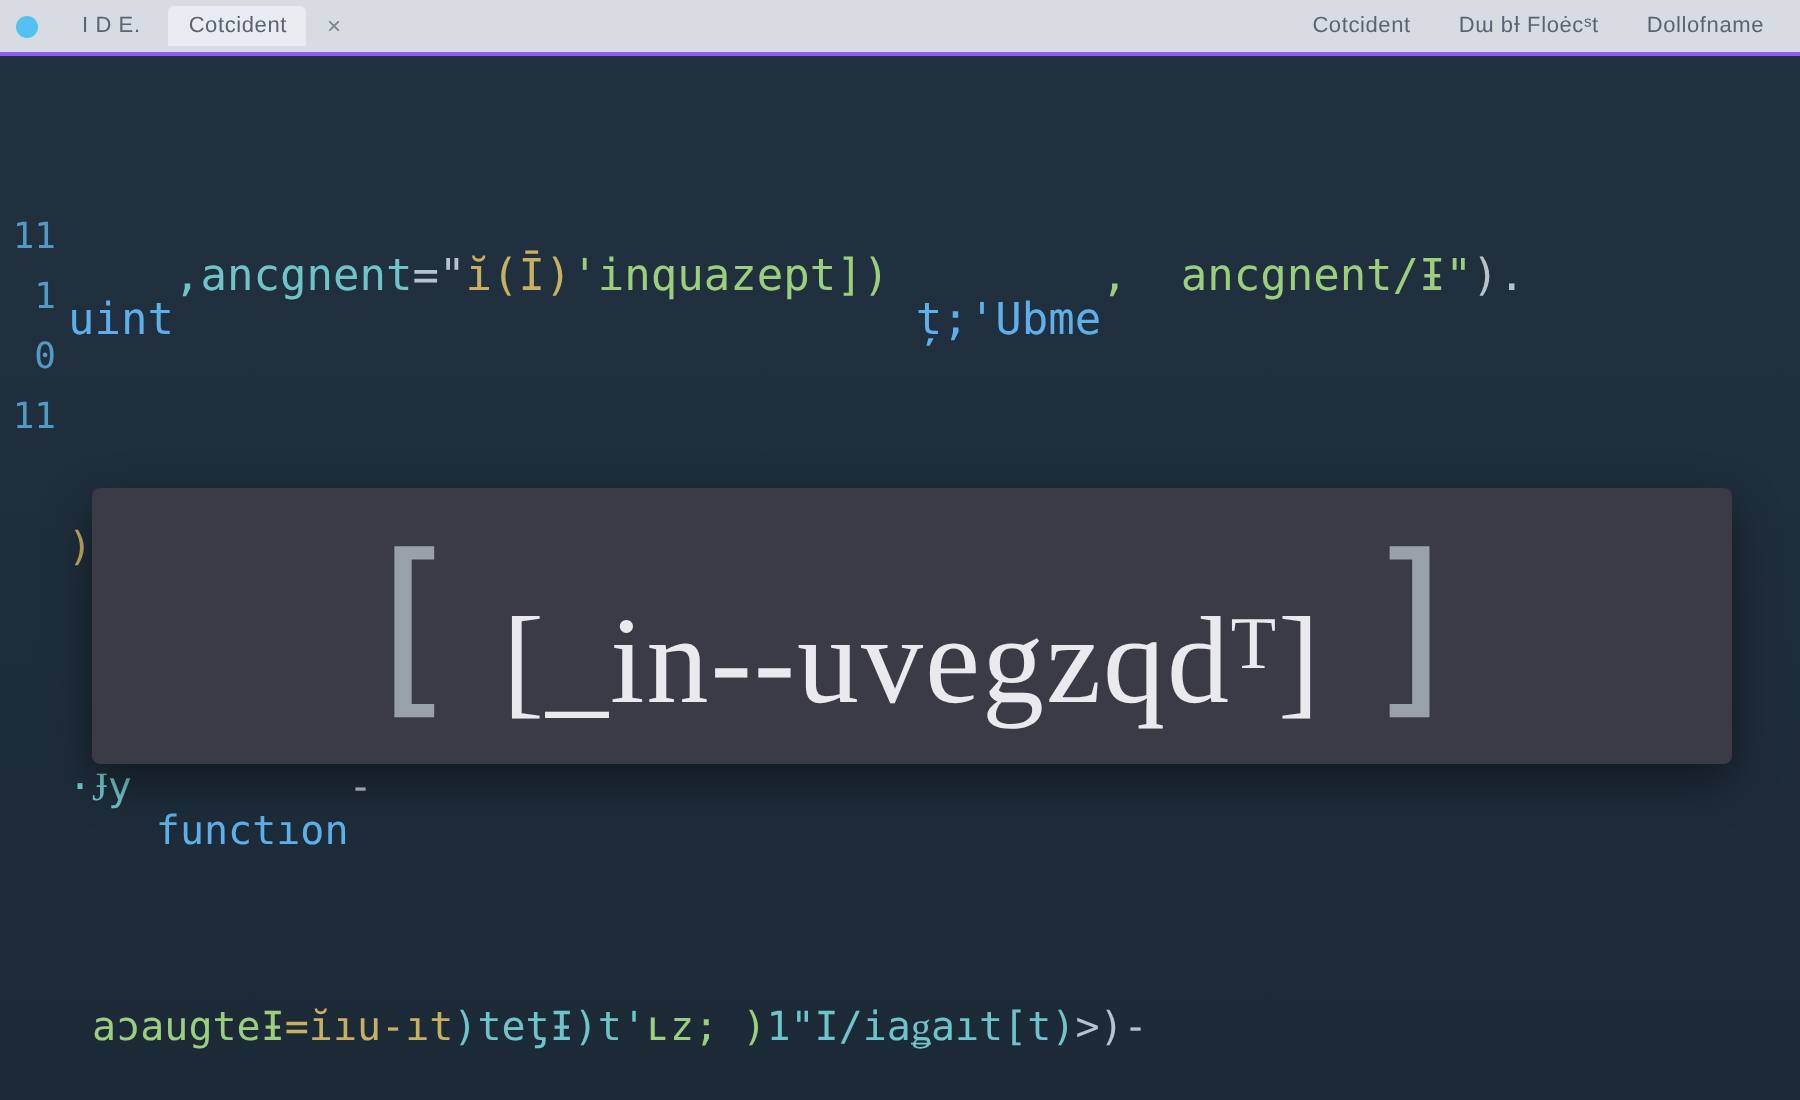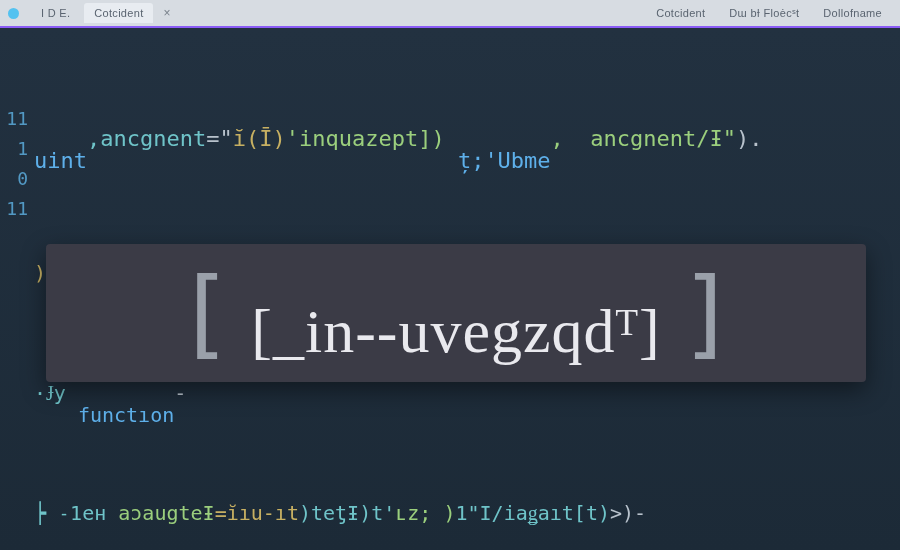--- a/index.html
+++ b/index.html
@@ -151,21 +151,20 @@
       <span class="t-yellow">)</span>
     </div>
 
     <div class="row">
       <span class="t-cyan">·Ɉy </span>
       <span class="t-blue">functıon</span>
       <span class="t-punc">-</span>
     </div>
 
     <div class="row">
-      <span class="t-cyan">┝ ˗1eн</span>
       <span class="t-green"> aɔaugteƗ</span>
       <span class="t-yellow">=</span>
       <span class="t-yellow">ĭıu-ıt</span>
       <span class="t-cyan">)teƫƗ)t'</span>
       <span class="t-green">ʟz; )</span>
       <span class="t-cyan">1"I/iaǥaıt[t)</span>
       <span class="t-punc">&gt;)-</span>
     </div>
 
     

